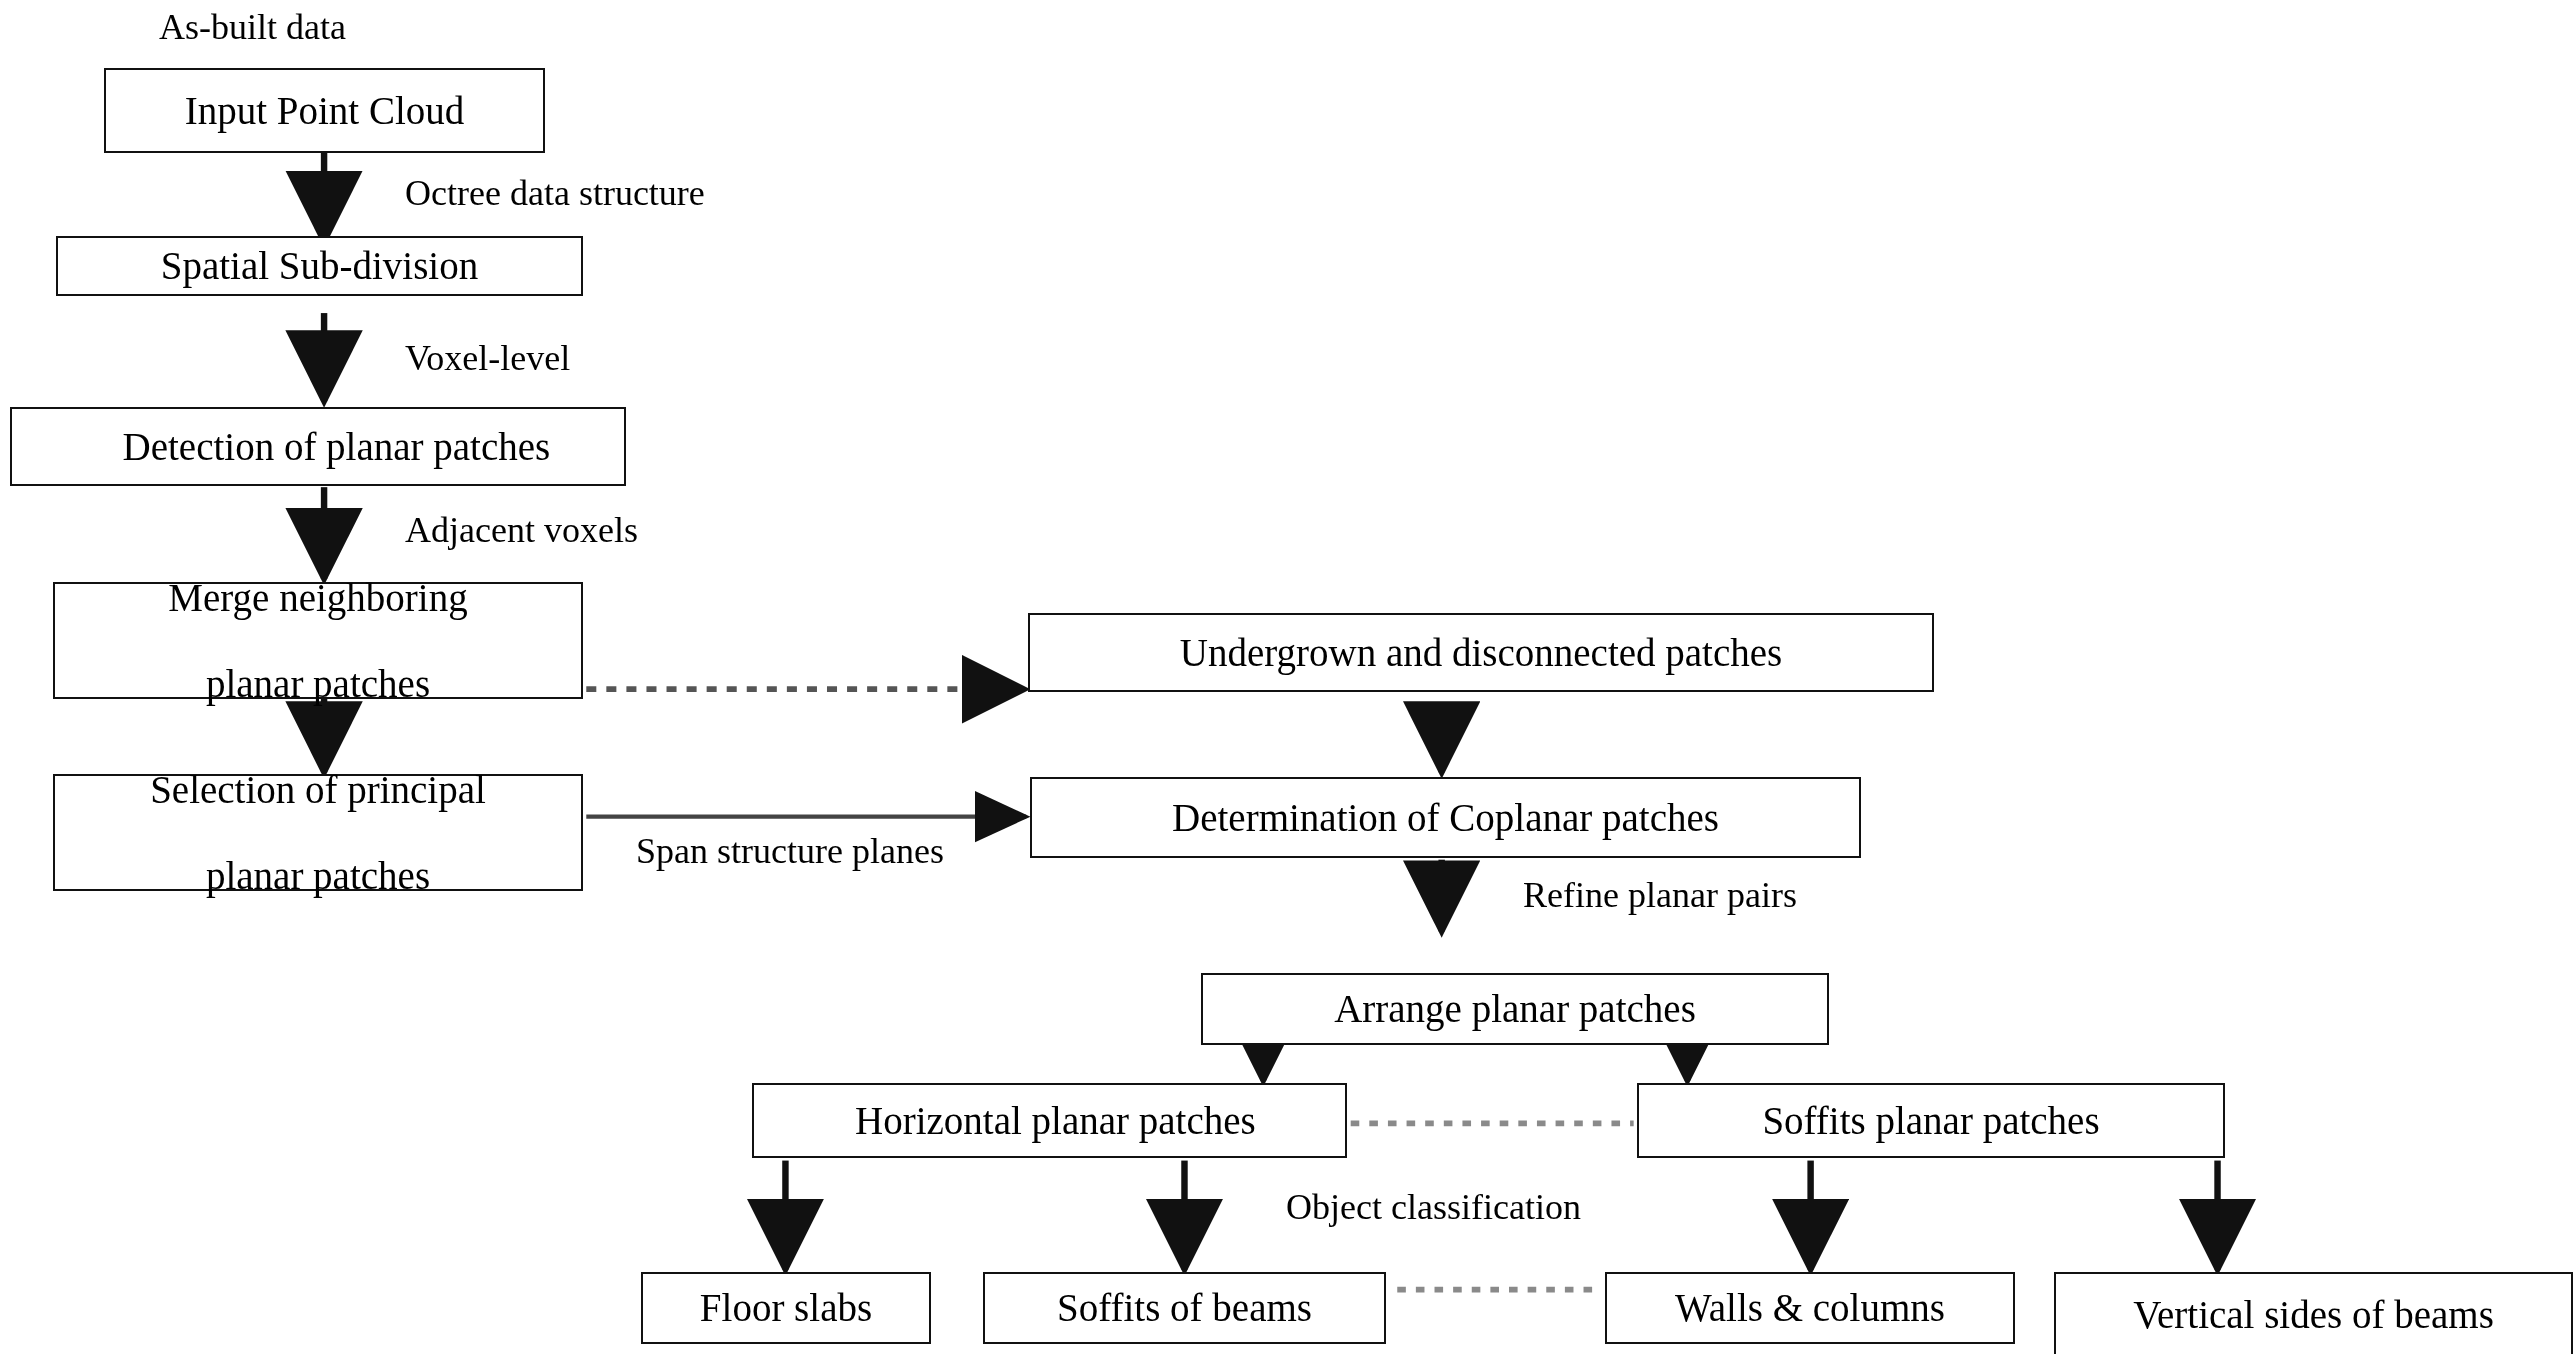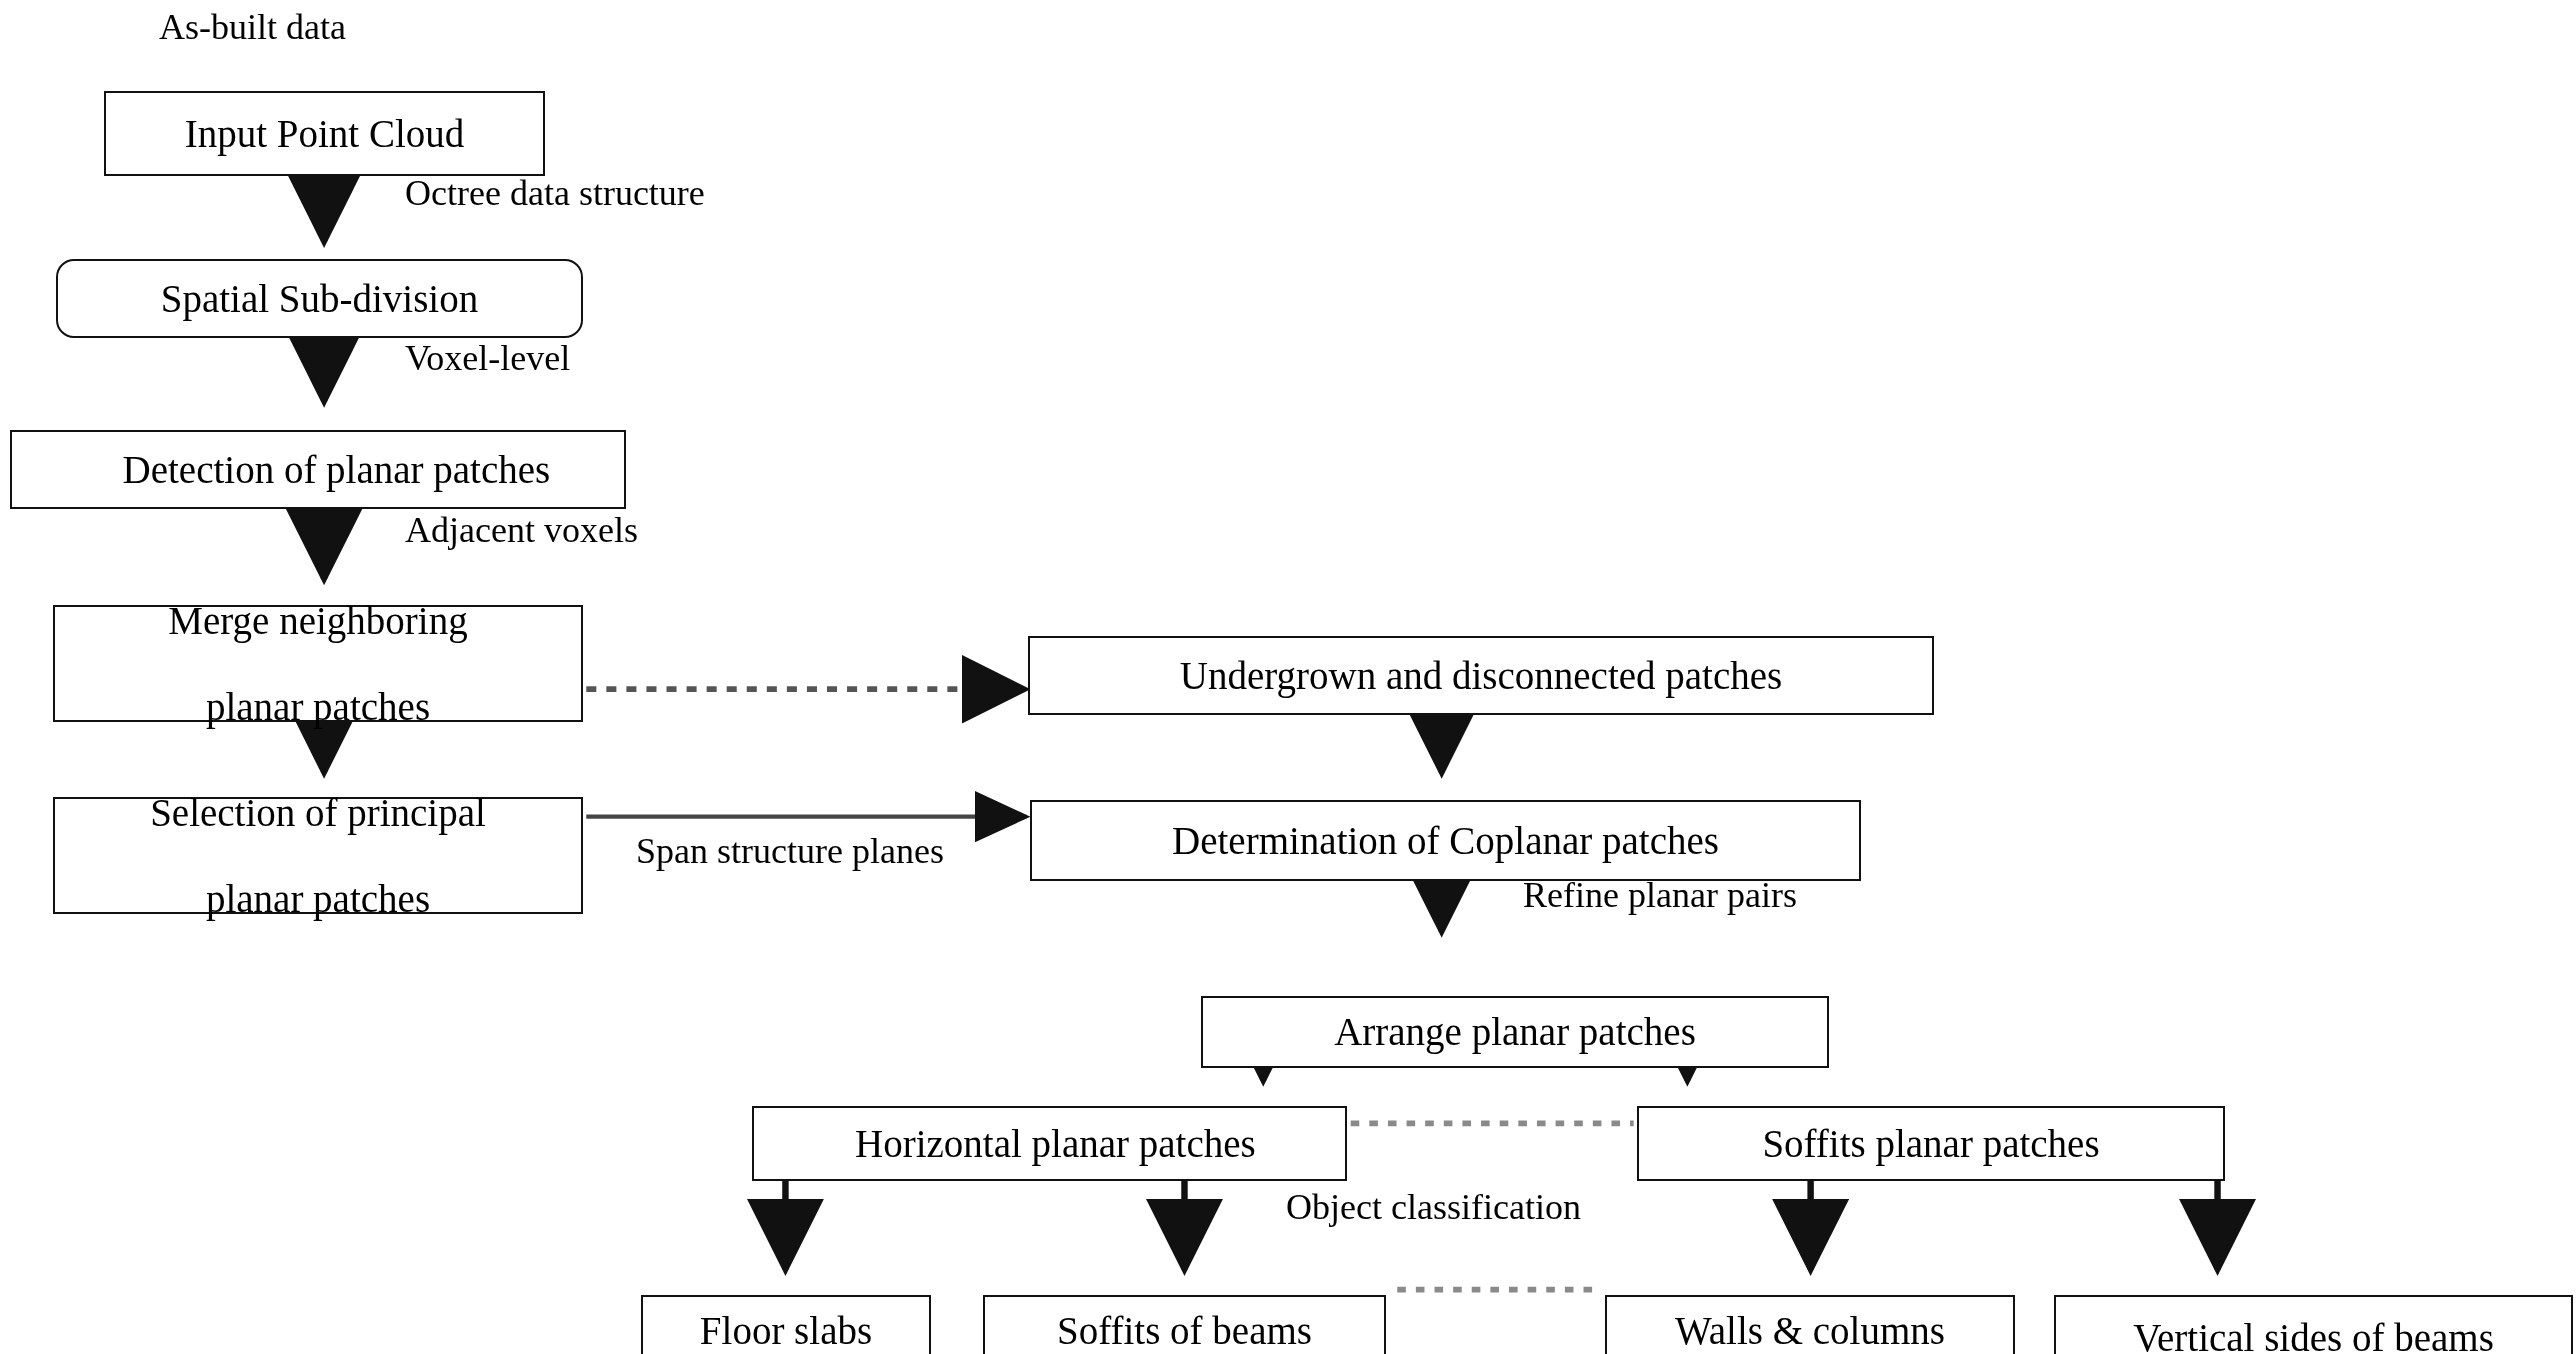--- a/index.html
+++ b/index.html
@@ -26,21 +26,20 @@
     background: #ffffff;
     display: flex;
     align-items: center;
     justify-content: center;
     text-align: left;
     line-height: 1.12;
     font-size: 39px;
     letter-spacing: 0px;
     padding: 1.4px 7.2px;
     z-index: 3;
-    margin-top: 23px;
   }
   .node.two-line {
     flex-direction: column;
     line-height: 1.16;
     gap: 41px;
   }
   .node span { display: block; }
 
   
   .edge-label {
@@ -107,21 +106,21 @@
 
     <line x1="3095" y1="1620" x2="3095" y2="1772" stroke="#111111" stroke-width="9" marker-end="url(#arrowSolid)"></line>
 
     <line x1="1950" y1="1800" x2="2225" y2="1800" stroke="#8a8a8a" stroke-width="8" stroke-dasharray="12 14"></line>
   </svg>
 
   <div class="node" style="left:104px; top:68px; width:441px; height:85px;">
     <span>Input Point Cloud</span>
   </div>
 
-  <div class="node" style="left:56px; top:236px; width:527px; height:79px;border-radius:18px;">
+  <div class="node" style="left:56px; top:236px; width:527px; height:60px;">
     <span>Spatial Sub-division</span>
   </div>
 
   <div class="node" style="left:10px; top:407px; width:616px; height:79px;padding-left:44px;">
     <span>Detection of planar patches</span>
   </div>
 
   <div class="node two-line" style="left:53px; top:582px; width:530px; height:117px;">
     <span>Merge neighboring</span>
     <span>planar patches</span>

